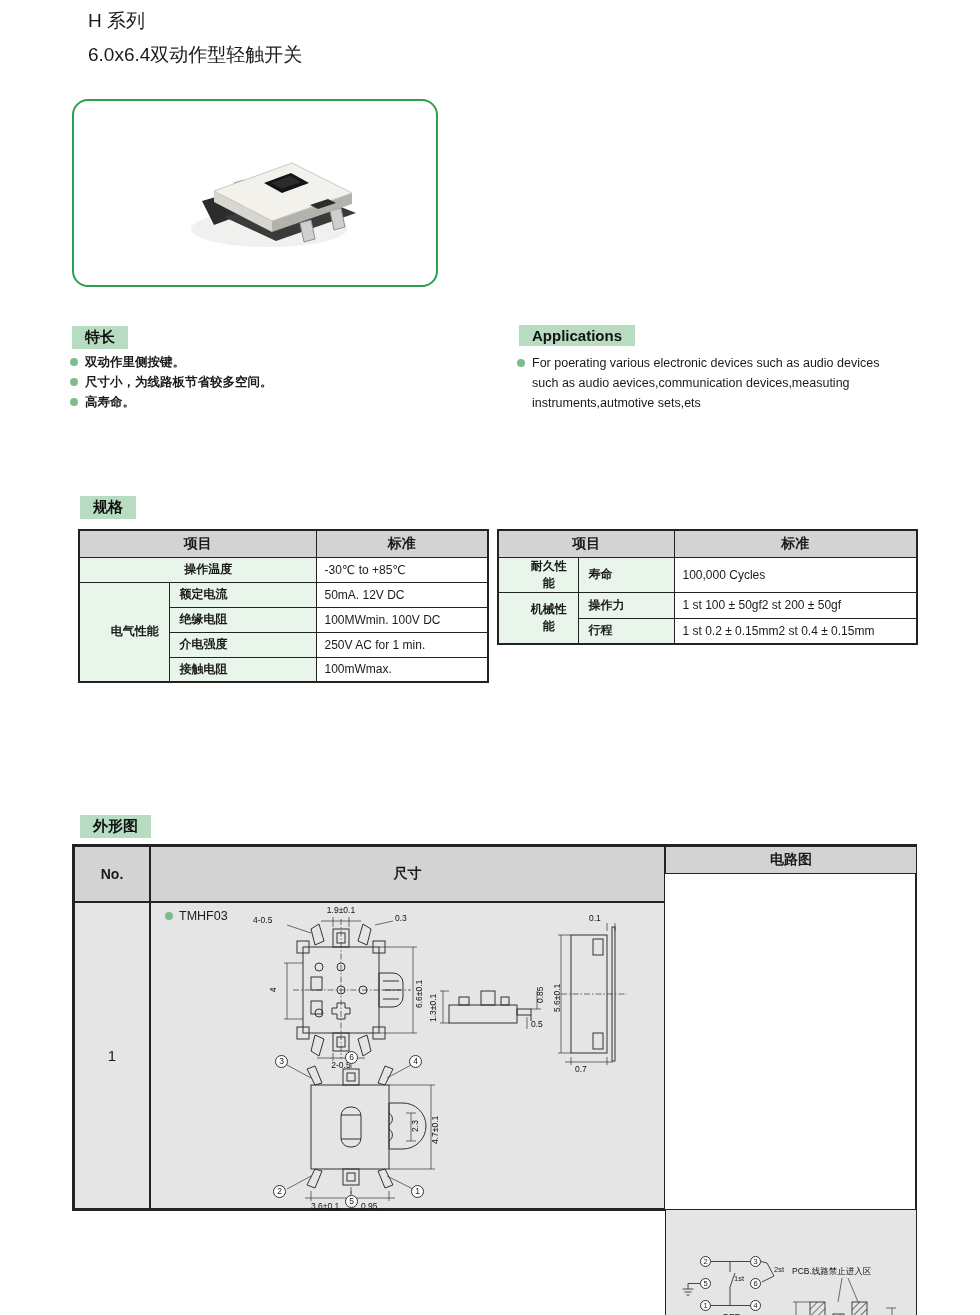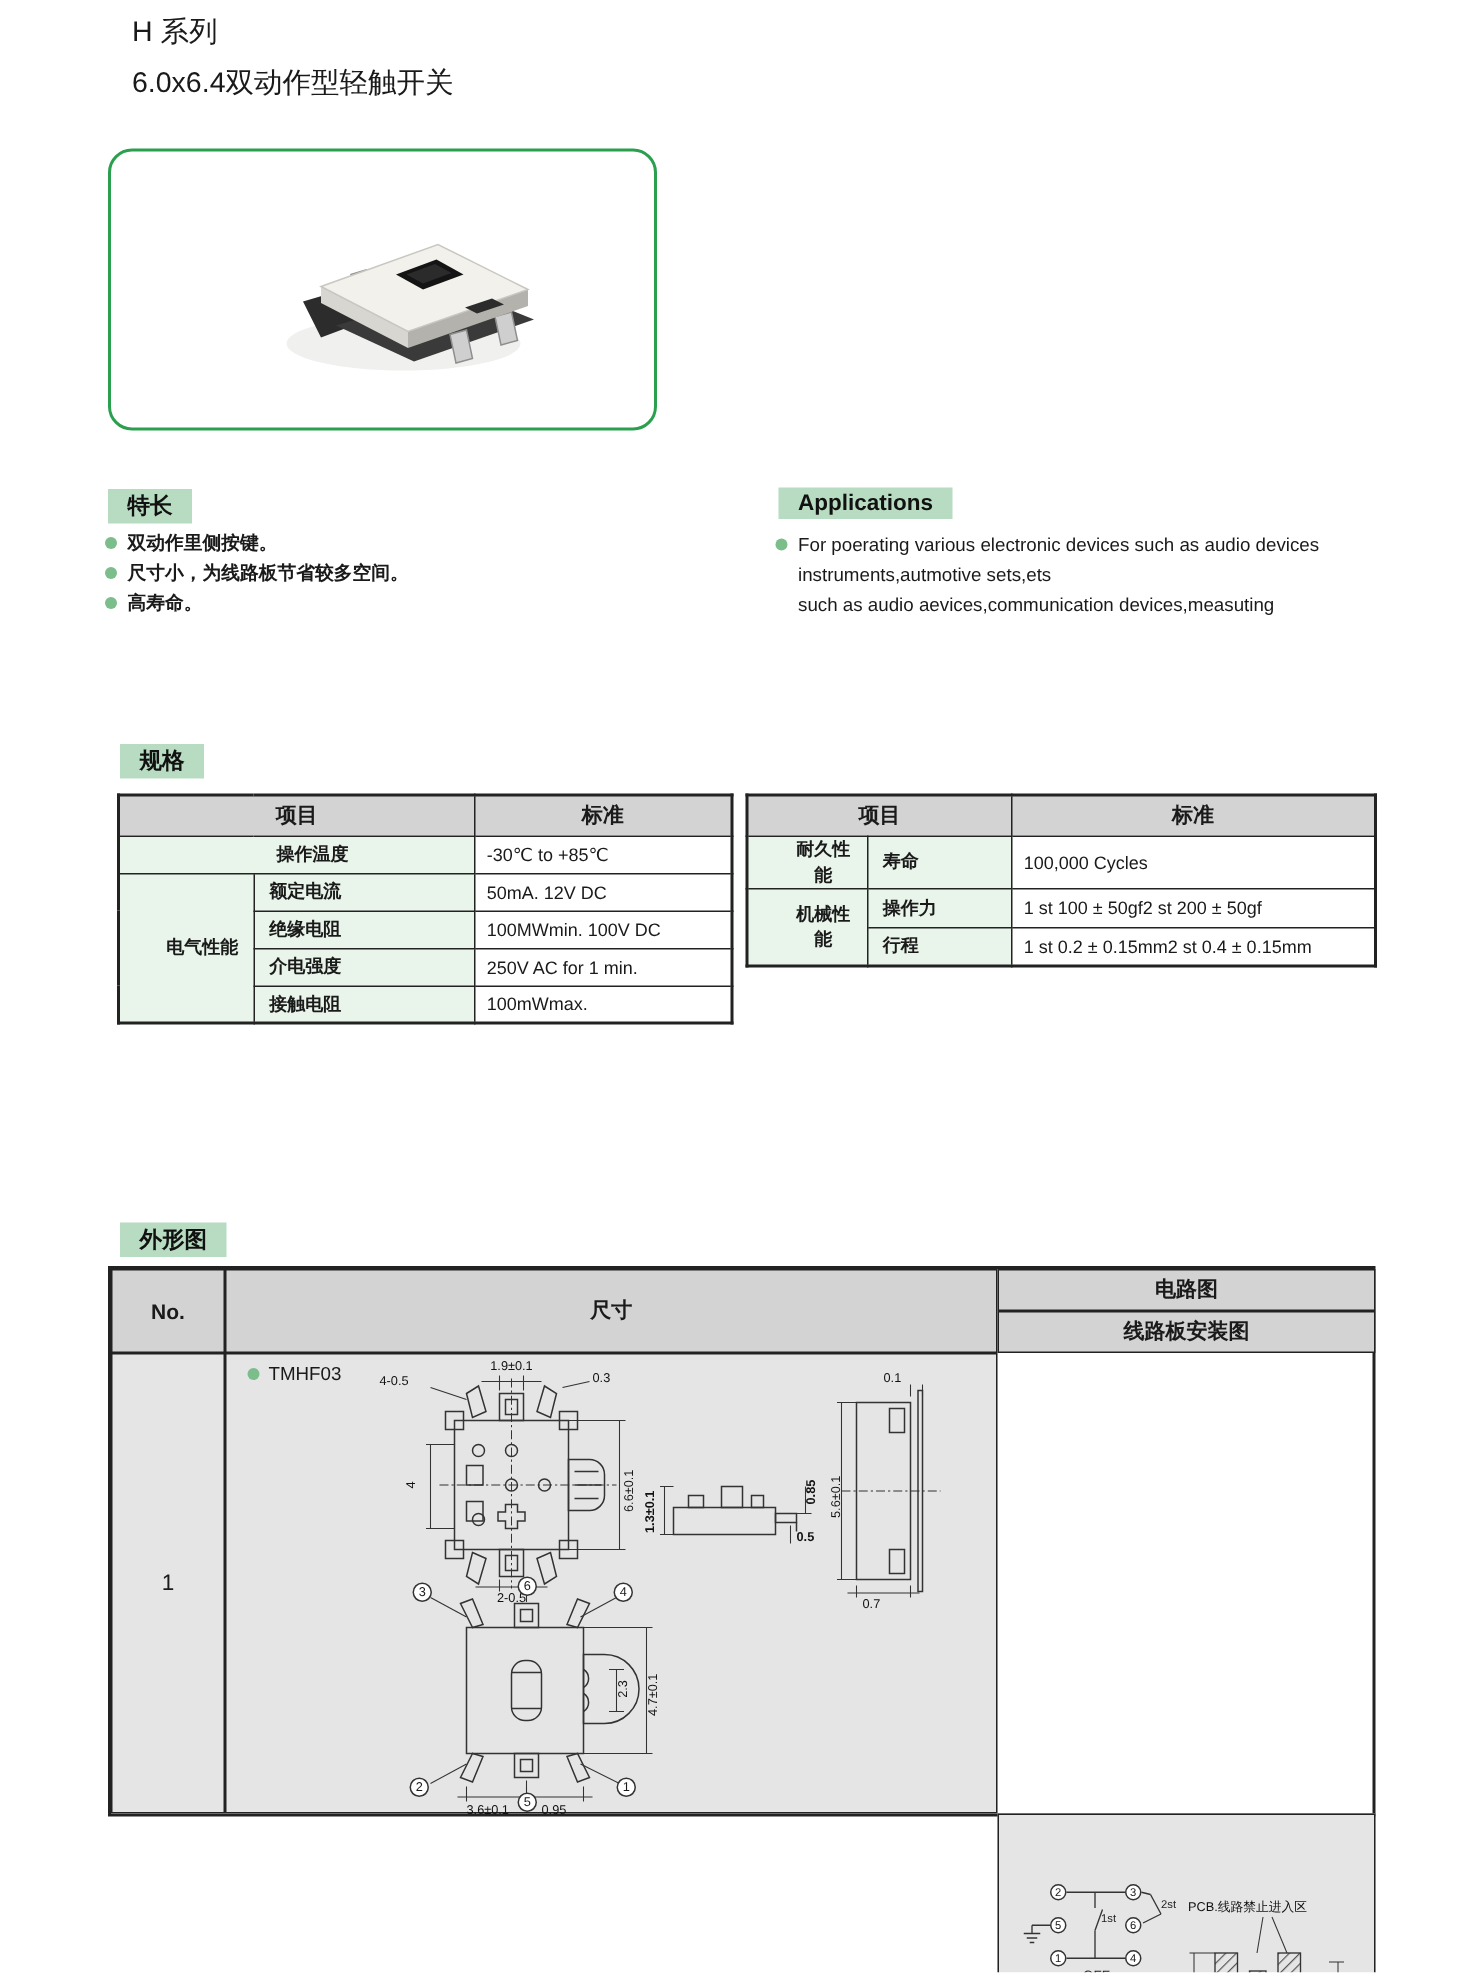--- a/index.html
+++ b/index.html
@@ -85,22 +85,22 @@
       <span>高寿命。</span>
     </div>
   </div>
 
   <div class="tag" style="left:519px;top:325px;">Applications</div>
   <div class="abs" style="left:517px;top:353px;">
     <div class="brow" style="font-weight:normal;">
       <span class="dot"></span>
       <div class="apptext">
         <div>For poerating various electronic devices such as audio devices</div>
+        <div>such as audio aevices,communication devices,measuting</div>
         <div>instruments,autmotive sets,ets</div>
-        <div>such as audio aevices,communication devices,measuting</div>
       </div>
     </div>
   </div>
 
   <div class="tag" style="left:80px;top:496px;">规格</div>
 
   <table class="spec" style="left:78px;top:529px;width:409px;">
     <colgroup>
         <col style="width:90px">
         <col style="width:147px">
@@ -172,21 +172,20 @@
     </tr>
   </tbody>
     </table>
 
   <div class="tag" style="left:80px;top:815px;">外形图</div>
 
   <div class="otable" style="left:72px;top:844px;width:845px;height:367px;">
     <div class="ocell ohead" style="left:0;top:0;width:76px;height:56px;">No.</div>
     <div class="ocell ohead" style="left:76px;top:0;width:515px;height:56px;">尺寸</div>
     <div class="ocell ohead" style="left:591px;top:0;width:252px;height:28px;">电路图</div>
-    <div class="ocell ohead" style="left:591px;top:28px;width:252px;height:28px;">线路板安装图</div>
 
     <div class="ocell obody nocell" style="left:0;top:56px;width:76px;height:307px;">1</div>
 
     <div class="ocell obody rel" style="left:76px;top:56px;width:515px;height:307px;">
       <div class="partrow" style="left:14px;top:6px;">
         <span class="dot" style="margin-top:0;"></span>
         <span>TMHF03</span>
       </div>
 
       <div class="drawing" style="left:100px;top:4px;width:190px;height:160px;">
@@ -240,21 +239,21 @@
           </g>
         </svg>
         <span class="dim" style="left:64px;top:-2px;width:52px;text-align:center;">1.9±0.1</span>
         <span class="dim" style="left:2px;top:8px;text-align:center;">4-0.5</span>
         <span class="dim" style="left:144px;top:6px;">0.3</span>
         <span class="dim dimv" style="left:20px;top:78px;">4</span>
         <span class="dim dimv" style="left:150px;top:78px;width:36px;">6.6±0.1</span>
         <span class="dim" style="left:66px;top:153px;width:48px;text-align:center;">2-0.5</span>
       </div>
 
-      <div class="drawing" style="left:288px;top:58px;width:110px;height:90px;font-weight:bold;">
+      <div class="drawing" style="left:288px;top:58px;width:110px;height:90px;">
         <svg width="110" height="90" viewBox="0 0 110 90">
           <g fill="none" stroke="#333" stroke-width="1">
             <rect x="10" y="44" width="68" height="18"></rect>
             <rect x="20" y="36" width="10" height="8"></rect>
             <rect x="42" y="30" width="14" height="14"></rect>
             <rect x="62" y="36" width="8" height="8"></rect>
             <rect x="78" y="48" width="14" height="6"></rect>
             <line x1="92" y1="54" x2="92" y2="60"></line>
           </g>
           <g stroke="#333" stroke-width="0.7" fill="none">

